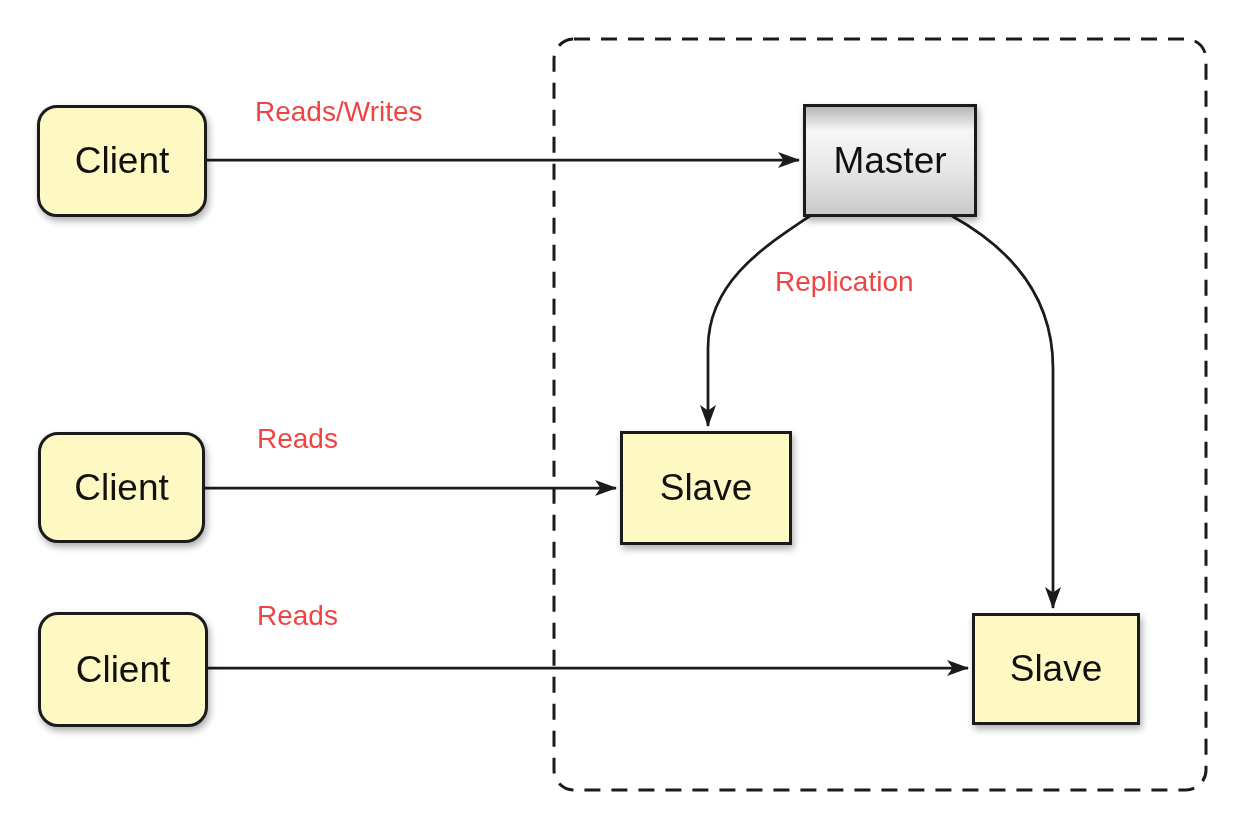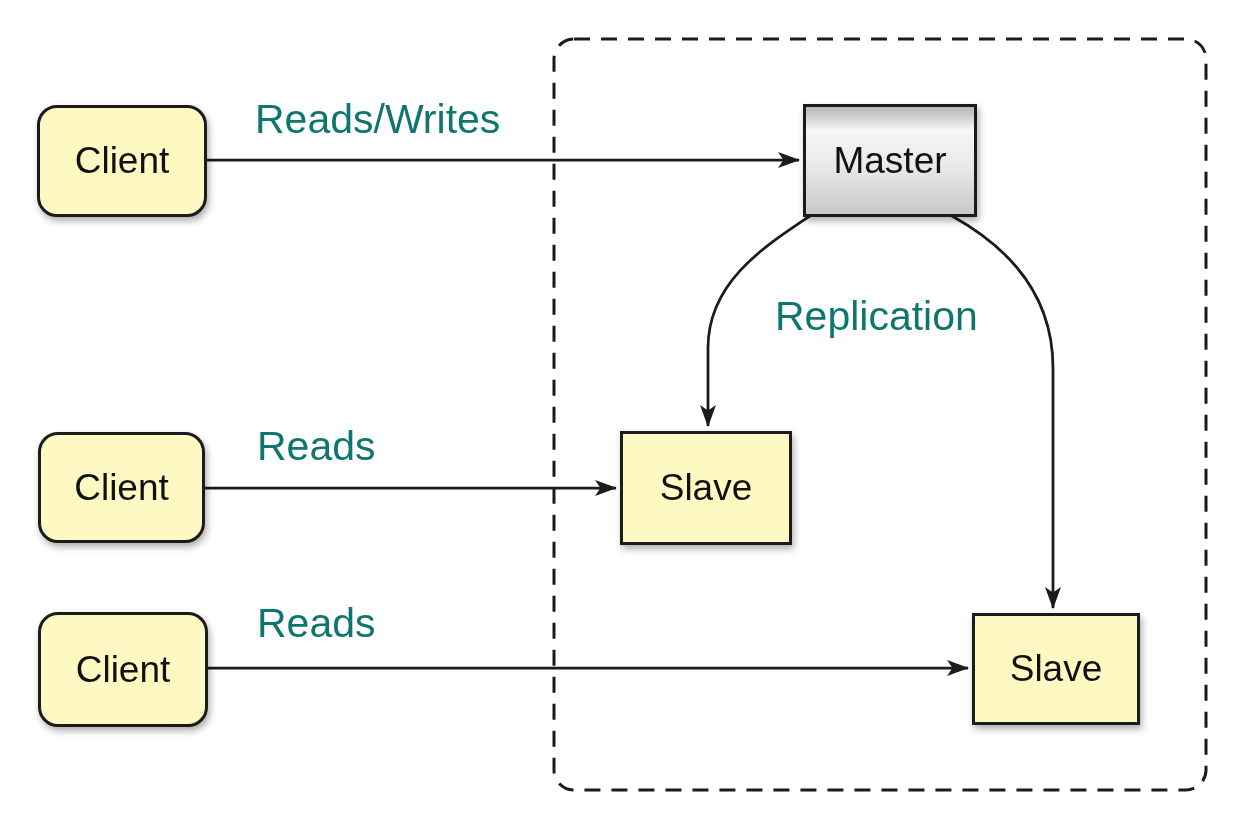--- a/index.html
+++ b/index.html
@@ -20,21 +20,21 @@
     font-size:37px;color:#111111;
     box-shadow:2px 4px 7px rgba(0,0,0,0.32);
   }
   .node.rounded{border-radius:20px;}
   .node.master{
     background:linear-gradient(to bottom,#b5b5b5 0%,#f6f6f6 22%,#e9e9e9 55%,#c9c9c9 100%);
     text-align:right;
   }
   .edge-label{
     position:absolute;z-index:2;
-    font-size:41px;color:#0f766e;white-space:nowrap;
+    font-size:28px;color:#ef4444;white-space:nowrap;
   }
 </style>
 </head>
 <body>
 
 <div id="canvas">
 
   <svg id="wires" width="1246" height="839" viewBox="0 0 1246 839">
     <defs>
       <marker id="arrow" markerUnits="userSpaceOnUse" markerWidth="26" markerHeight="20" refX="21" refY="8" orient="auto">
@@ -78,15 +78,15 @@
   <div class="node" style="left:972px;top:613px;width:168px;height:112px;">
     <span>Slave</span>
   </div>
 
   <div class="edge-label" style="left:255px;top:96px;">Reads/Writes</div>
 
   <div class="edge-label" style="left:257px;top:423px;">Reads</div>
 
   <div class="edge-label" style="left:257px;top:600px;">Reads</div>
 
-  <div class="edge-label" style="left:775px;top:266px;margin-top:27px;">Replication</div>
+  <div class="edge-label" style="left:775px;top:266px;">Replication</div>
 
 </div>
 
 </body></html>

